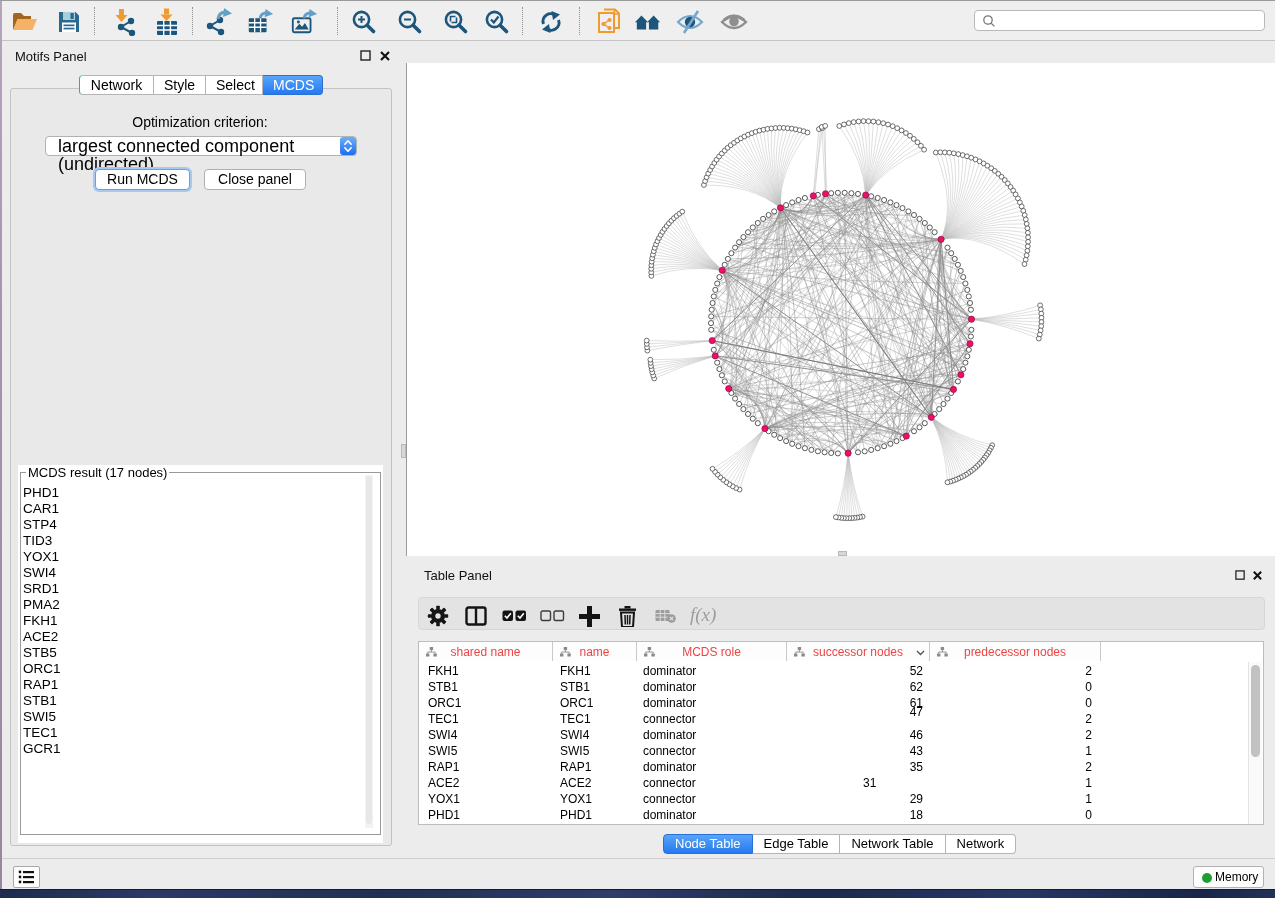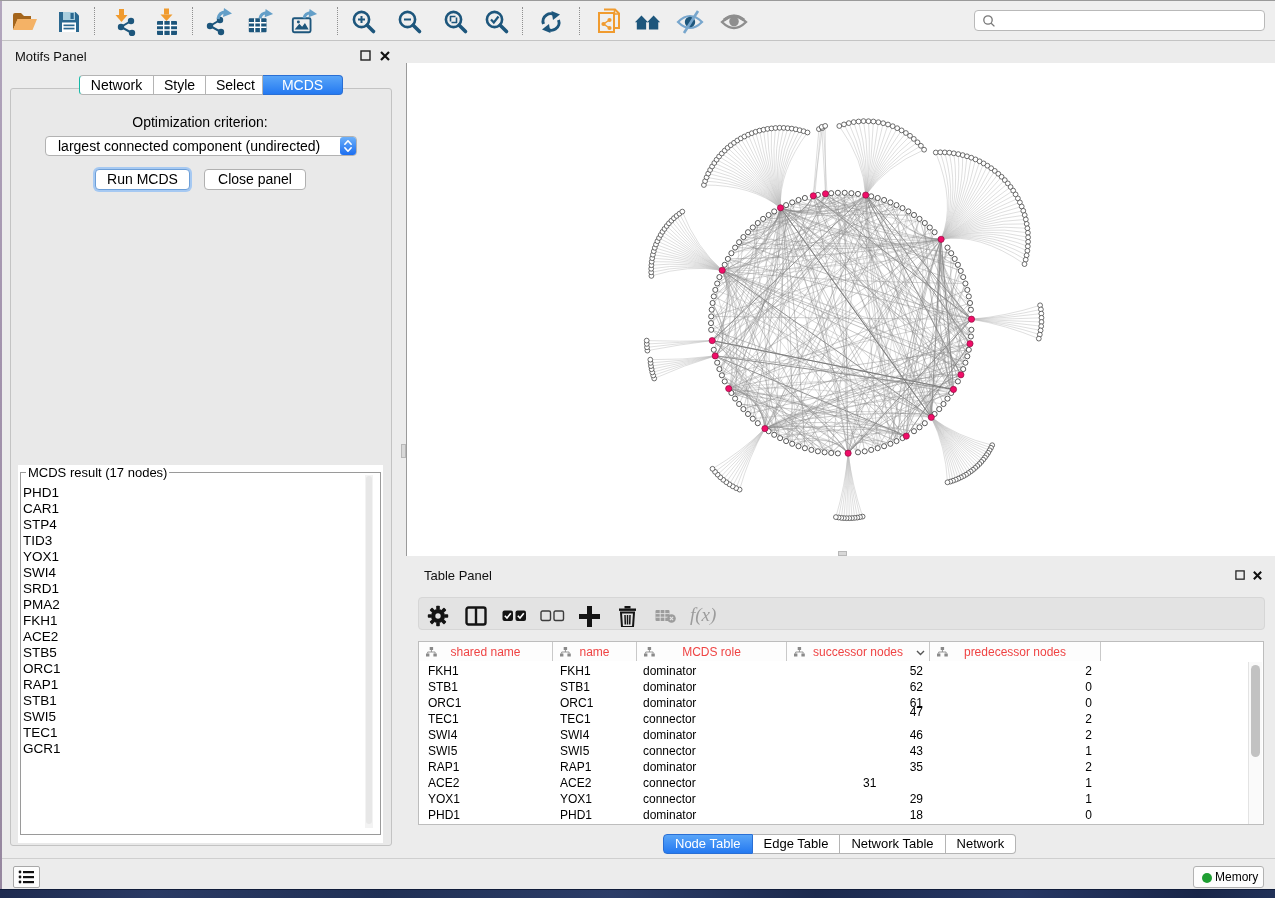--- a/index.html
+++ b/index.html
@@ -13,21 +13,21 @@
 #searchbox { position:absolute; left:974px; top:9px; width:291px; height:21px; background:#fff; border:1px solid #b9b9b9; border-radius:4px; }
 
 #cp-title { left:15px; top:49px; font-size:13px; color:#111; }
 #cp-panel { left:10px; top:88px; width:382px; height:758px; background:#e9e9e9; border:1px solid #c3c3c3; border-radius:3px; }
 .tabrow { position:absolute; top:75px; left:79px; height:20px; display:flex; font-size:14px; }
 .tab { background:#fff; border:1px solid #b4b4b4; border-left:none; padding:0 10px; line-height:19px; text-align:center; color:#000; }
 .tab.first { border-left:1px solid #14b8a6; border-radius:4px 0 0 4px; }
 .tab.last { border-radius:0 4px 4px 0; }
 .tab.sel { background:linear-gradient(#59a5f8,#2479f1); color:#fff; border-color:#2a6fd4; }
 #optlabel { left:0px; top:114px; width:400px; text-align:center; font-size:14px; color:#000; }
-#dropdown { left:45px; top:136px; width:312px; height:20px; background:#fff; border:1px solid #b2b2b2; border-radius:4px; font-size:14px; line-height:18px; padding-left:12px; color:#000; }
+#dropdown { left:45px; top:136px; width:312px; height:20px; background:#fff; border:1px solid #b2b2b2; border-radius:4px; font-size:18px; line-height:18px; padding-left:12px; color:#000; }
 #dd-step { position:absolute; right:0px; top:0px; width:16px; height:18px; border-radius:3px; background:linear-gradient(#6cb0f9,#1c6ef0); }
 .btn { position:absolute; height:21px; background:#fff; border:1px solid #b0b0b0; border-radius:4px; font-size:14px; text-align:center; line-height:19px; color:#000; }
 #run-btn { left:95px; top:169px; width:95px; box-shadow:0 0 0 2px #a6c9f2; border-color:#6d9fd8; }
 #close-btn { left:204px; top:169px; width:102px; }
 #mcds-box { left:18px; top:465px; width:365px; height:378px; background:#fff; }
 #mcds-border { position:absolute; left:2px; top:7px; width:361px; height:363px; border:1px solid #9a9a9a; }
 #mcds-legend { position:absolute; left:8px; top:0px; background:#fff; padding:0 2px; font-size:13px; color:#000; }
 #mcds-list { position:absolute; left:5px; top:20px; font-size:13.5px; line-height:16px; color:#000; }
 #mcds-scroll { position:absolute; right:10px; top:10px; width:8px; height:353px; background:#f3f3f3; }
 #mcds-thumb { position:absolute; left:1px; top:1px; width:6px; height:348px; background:#e7e7e7; border-radius:3px; }
@@ -181,21 +181,21 @@
     <rect x="1" y="1" width="9" height="9" fill="none" stroke="#222" stroke-width="1.4"></rect>
   </svg>
 <svg class="abs" style="left:379px;top:50px" width="12" height="12" viewBox="0 0 12 12">
     <path d="M2 2 L10 10 M10 2 L2 10" stroke="#111" stroke-width="2.2"></path>
   </svg>
 <div class="abs" id="cp-panel"></div>
 <div class="tabrow">
   <div class="tab first" style="width:75px">Network</div>
   <div class="tab" style="width:52px">Style</div>
   <div class="tab" style="width:57px">Select</div>
-  <div class="tab sel last" style="width:80px">MCDS</div>
+  <div class="tab sel last" style="width:60px">MCDS</div>
 </div>
 <div class="abs" id="optlabel">Optimization criterion:</div>
 <div class="abs" id="dropdown">largest connected component (undirected)
   <div id="dd-step"><svg width="16" height="18" viewBox="0 0 17 20">
         <path d="M5 8 L8.5 4.2 L12 8" fill="none" stroke="#fff" stroke-width="1.8" stroke-linecap="round" stroke-linejoin="round"></path>
         <path d="M5 12 L8.5 15.8 L12 12" fill="none" stroke="#fff" stroke-width="1.8" stroke-linecap="round" stroke-linejoin="round"></path>
       </svg></div>
 </div>
 <div class="btn" id="run-btn">Run MCDS</div>
 <div class="btn" id="close-btn">Close panel</div>

